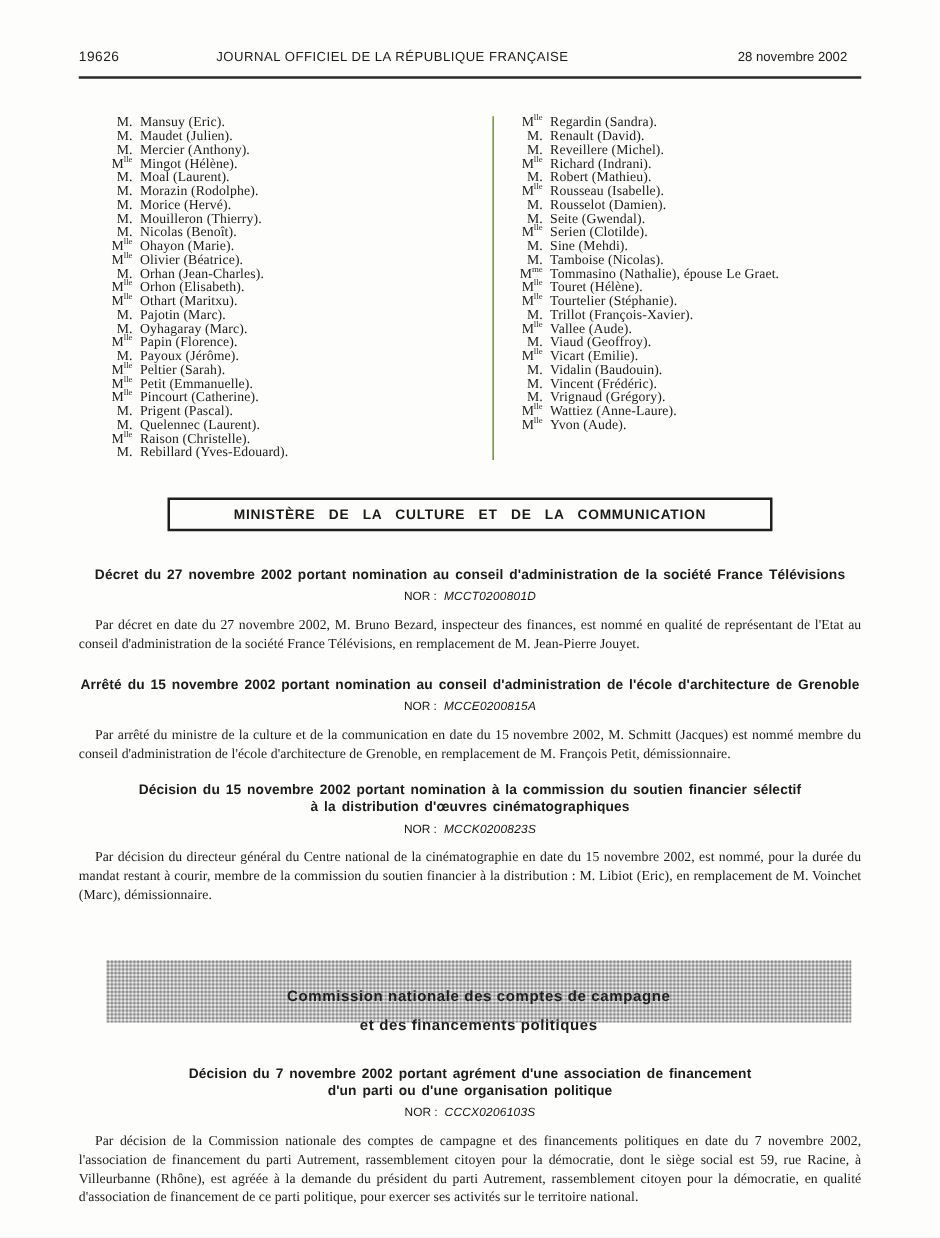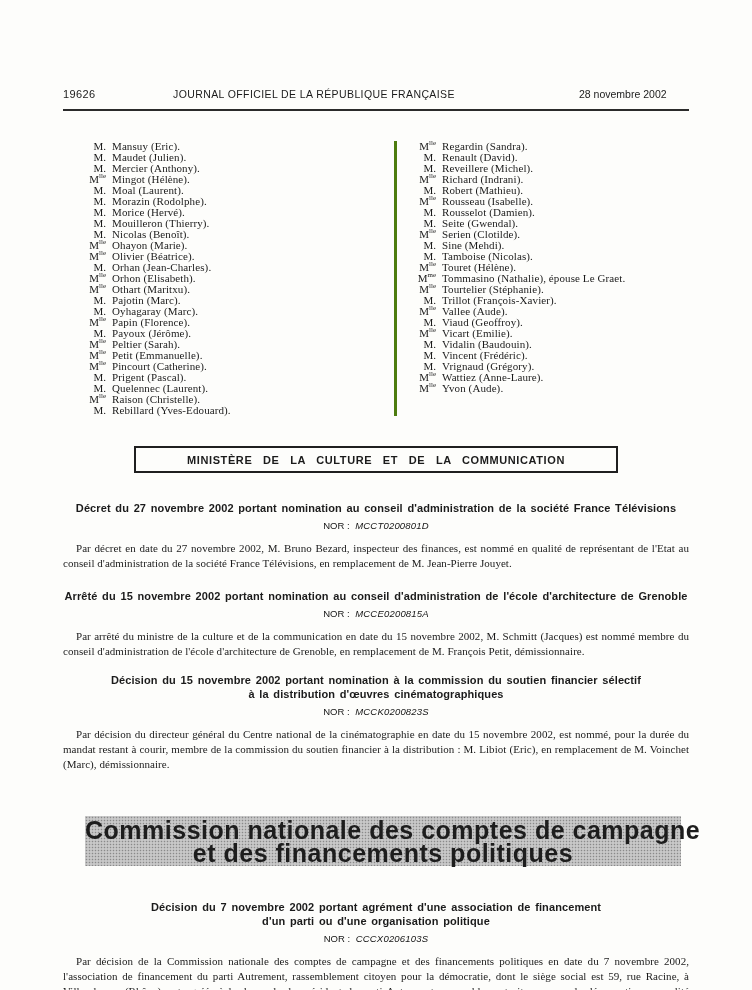--- a/index.html
+++ b/index.html
@@ -15,28 +15,28 @@
     font-family:"Liberation Serif", serif;
   }
   
   .jo-header{
     display:flex;align-items:baseline;
     font-family:"Liberation Sans", sans-serif;
     font-size:10.5px;
   }
   .jo-header .pagenum{width:110px;font-size:11px;letter-spacing:.4px;}
   .jo-header .jtitle{flex:1;letter-spacing:.4px;}
-  .jo-header .jdate{width:110px;text-align:left;margin-top:48px;}
+  .jo-header .jdate{width:110px;text-align:center;}
   .header-rule{border:0;border-top:2px solid #2b2b2b;margin:9px 0 0 0;}
 
   
   .names{display:flex;margin-top:30px;gap:36px;}
   .names .col{width:50%;box-sizing:border-box;}
   .names .col.left{padding-left:17px;}
-  .names .col.right{border-left:3px solid #4d7c0f;padding-left:13px;}
+  .names .col.right{border-left:1px solid #4d7c0f;padding-left:13px;}
   .name-row{height:11px;line-height:11px;font-size:11px;white-space:nowrap;}
   .name-row .nt{display:inline-block;width:26px;text-align:right;margin-right:6px;}
   .name-row .nt sup{font-size:7px;line-height:0;}
   .name-row .nn{letter-spacing:.1px;}
 
   
   .ministry-box{
     width:484px;margin:30px auto 0 auto;
     border:2px solid #1f1f1f;
     box-sizing:border-box;
@@ -79,23 +79,23 @@
     margin:44px 8px 0 22px;
     height:50px;
     background-color:#bcbcbc;
     background-image:
       radial-gradient(#8a8a8a .8px, transparent .9px),
       radial-gradient(#ececec .8px, transparent .9px);
     background-size:3px 3px,3px 3px;
     background-position:0 0,1.5px 1.5px;
     text-align:center;
     font-family:"Liberation Sans", sans-serif;
-    font-weight:bold;font-size:25px;line-height:23px;
+    font-weight:bold;font-size:12px;line-height:23px;
     color:#1d1d1d;
-    padding-top:3px;box-sizing:border-box;
+    padding-top:18px;box-sizing:border-box;
     letter-spacing:.5px;
   }
   .banner .bl{display:block;white-space:nowrap;}
 </style>
 </head>
 <body>
 
 <div class="page">
 
   <header class="jo-header">
@@ -138,22 +138,22 @@
         <div class="name-row"><span class="nt">M.</span><span class="nn">Renault (David).</span></div>
         <div class="name-row"><span class="nt">M.</span><span class="nn">Reveillere (Michel).</span></div>
         <div class="name-row"><span class="nt">M<sup>lle</sup></span><span class="nn">Richard (Indrani).</span></div>
         <div class="name-row"><span class="nt">M.</span><span class="nn">Robert (Mathieu).</span></div>
         <div class="name-row"><span class="nt">M<sup>lle</sup></span><span class="nn">Rousseau (Isabelle).</span></div>
         <div class="name-row"><span class="nt">M.</span><span class="nn">Rousselot (Damien).</span></div>
         <div class="name-row"><span class="nt">M.</span><span class="nn">Seite (Gwendal).</span></div>
         <div class="name-row"><span class="nt">M<sup>lle</sup></span><span class="nn">Serien (Clotilde).</span></div>
         <div class="name-row"><span class="nt">M.</span><span class="nn">Sine (Mehdi).</span></div>
         <div class="name-row"><span class="nt">M.</span><span class="nn">Tamboise (Nicolas).</span></div>
+        <div class="name-row"><span class="nt">M<sup>me</sup></span><span class="nn">Tommasino (Nathalie), épouse Le Graet.</span></div>
         <div class="name-row"><span class="nt">M<sup>lle</sup></span><span class="nn">Touret (Hélène).</span></div>
-        <div class="name-row"><span class="nt">M<sup>me</sup></span><span class="nn">Tommasino (Nathalie), épouse Le Graet.</span></div>
         <div class="name-row"><span class="nt">M<sup>lle</sup></span><span class="nn">Tourtelier (Stéphanie).</span></div>
         <div class="name-row"><span class="nt">M.</span><span class="nn">Trillot (François-Xavier).</span></div>
         <div class="name-row"><span class="nt">M<sup>lle</sup></span><span class="nn">Vallee (Aude).</span></div>
         <div class="name-row"><span class="nt">M.</span><span class="nn">Viaud (Geoffroy).</span></div>
         <div class="name-row"><span class="nt">M<sup>lle</sup></span><span class="nn">Vicart (Emilie).</span></div>
         <div class="name-row"><span class="nt">M.</span><span class="nn">Vidalin (Baudouin).</span></div>
         <div class="name-row"><span class="nt">M.</span><span class="nn">Vincent (Frédéric).</span></div>
         <div class="name-row"><span class="nt">M.</span><span class="nn">Vrignaud (Grégory).</span></div>
         <div class="name-row"><span class="nt">M<sup>lle</sup></span><span class="nn">Wattiez (Anne-Laure).</span></div>
         <div class="name-row"><span class="nt">M<sup>lle</sup></span><span class="nn">Yvon (Aude).</span></div>

